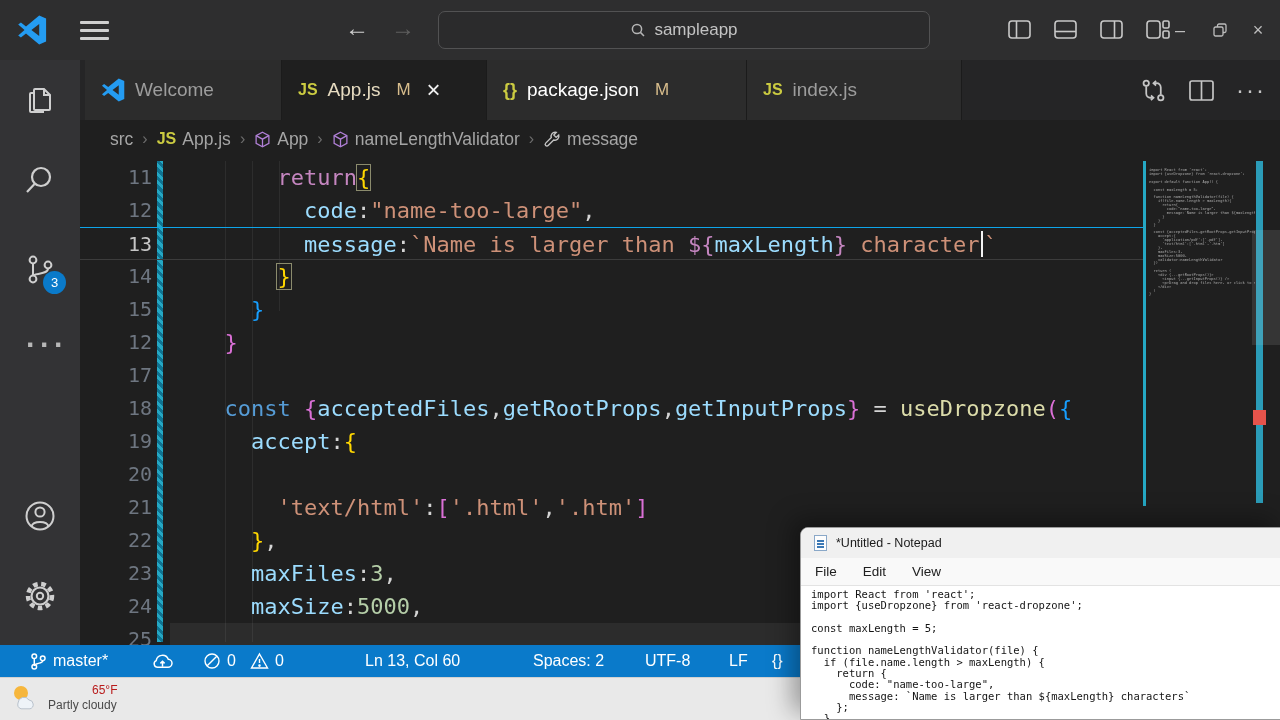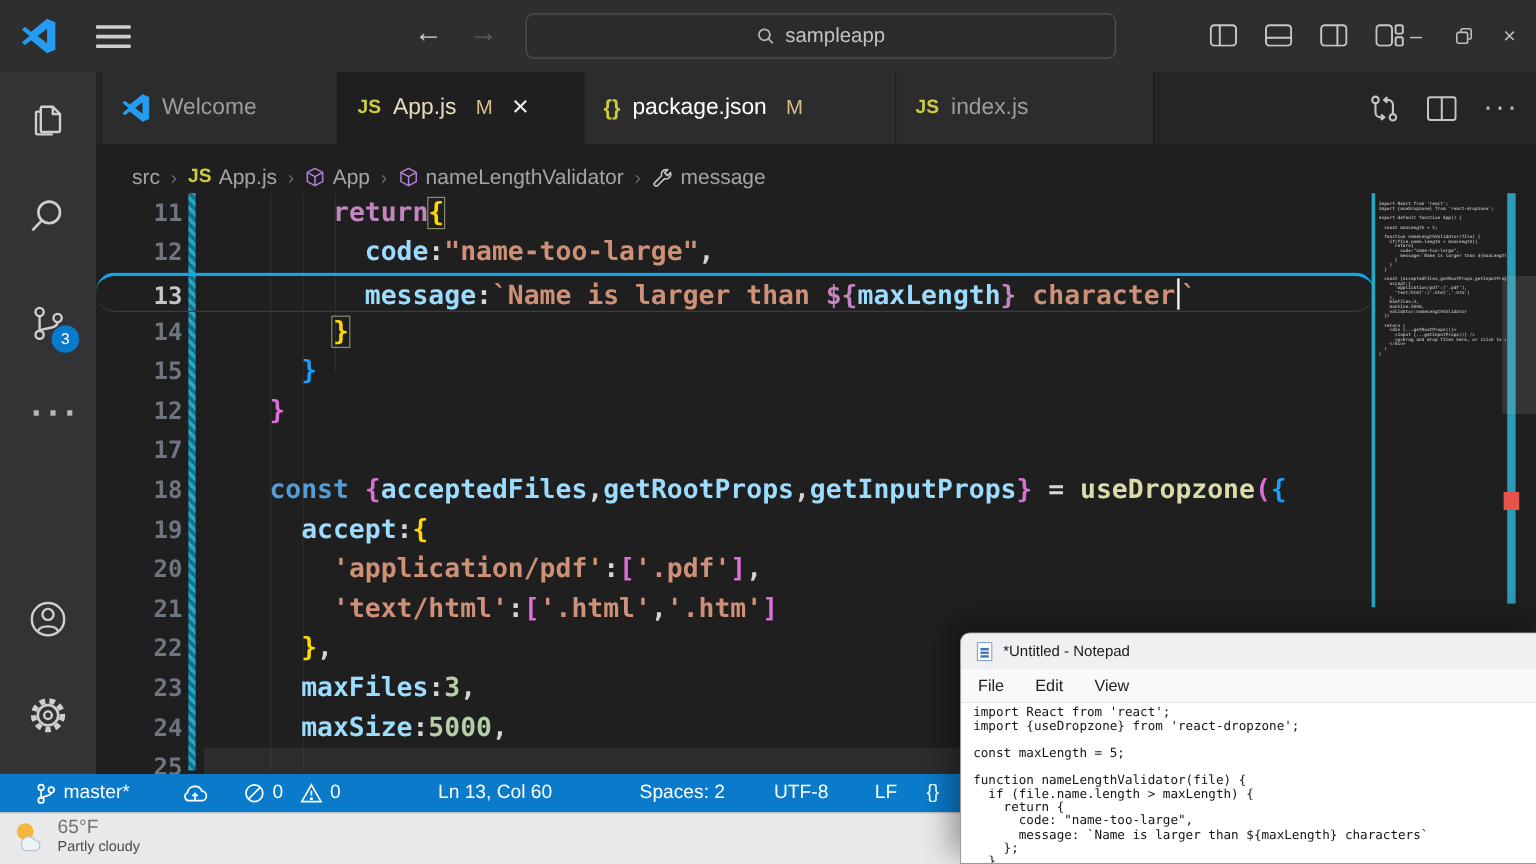--- a/index.html
+++ b/index.html
@@ -37,33 +37,33 @@
   .tab-inactive{background:#2c2c2c;color:#9d9d9d;}
   .tab-active{background:#1f1f1f;color:#e7dcc1;}
   .js-badge{color:#cbcb41;font-weight:bold;font-size:16px;}
   .brace-badge{color:#cbcb41;font-weight:bold;font-size:18px;}
   .mod-m{color:#d8bd8c;font-size:17px;margin-left:6px;}
   .tab-close{color:#f0f0f0;font-size:24px;margin-left:6px;line-height:20px;}
   .editor-actions{position:absolute;right:14px;top:0;height:60px;display:flex;align-items:center;gap:22px;color:#c5c5c5;}
 
   
   .breadcrumb{position:absolute;left:80px;top:120px;width:1200px;height:38px;background:#1f1f1f;
-    display:flex;align-items:flex-end;padding-left:30px;gap:9px;font-size:17.5px;color:#a5a5a5;}
+    display:flex;align-items:center;padding-left:30px;gap:9px;font-size:17.5px;color:#a5a5a5;}
   .bc-sep{color:#6c6c6c;font-size:16px;}
   .bc-item{display:flex;align-items:center;gap:6px;cursor:pointer;}
 
   
-  .editor{position:absolute;left:80px;top:158px;width:1200px;height:487px;background:#1f1f1f;overflow:hidden;font-weight:bold;}
+  .editor{position:absolute;left:80px;top:158px;width:1200px;height:487px;background:#1f1f1f;overflow:hidden;}
   .gitbar{position:absolute;left:77px;top:3px;width:6px;height:481px;
     background:repeating-linear-gradient(45deg,#25a8c4 0,#25a8c4 3px,#0f7492 3px,#0f7492 6px);}
   .iguide{position:absolute;top:3px;bottom:0;width:1px;background:#2d2d2d;}
   .code-row{position:absolute;left:0;width:1065px;height:33px;font-family:"DejaVu Sans Mono",monospace;font-size:22px;line-height:33px;}
   .lnum{position:absolute;left:0;width:72px;text-align:right;color:#6e7681;font-size:20px;}
   .ltext{position:absolute;left:118px;white-space:pre;color:#d4d4d4;}
-  .cur{border-top:3px solid #0ea5e9;border-bottom:1px solid #3c3c3c;border-radius:16px;}
+  .cur{border-top:1px solid #0ea5e9;border-bottom:1px solid #3c3c3c;}
   .cur .lnum{color:#c6c6c6;}
   .hov::before{content:"";position:absolute;left:90px;right:0;top:0;bottom:0;background:rgba(255,255,255,0.06);}
   .tk-kw{color:#c586c0;}.tk-kw2{color:#569cd6;}.tk-prop{color:#9cdcfe;text-align:center;}.tk-str{color:#ce9178;}
   .tk-num{color:#b5cea8;}.tk-fn{color:#dcdcaa;}.tk-p{color:#d4d4d4;}
   .tk-b1{color:#ffd700;}.tk-b2{color:#da70d6;}.tk-b3{color:#179fff;}.tk-tpl{color:#c586c0;}
   .tk-box{outline:1px solid #8b8b6d;}
   .caret{display:inline-block;width:2.5px;height:26px;background:#f2f2f2;vertical-align:-5px;margin:0 1px 0 1px;}
 
   
   .minimap{position:absolute;left:1063px;top:0;width:112px;height:487px;overflow:hidden;}
@@ -74,21 +74,21 @@
   .ruler-err{position:absolute;left:1173px;top:252px;width:13px;height:15px;background:#e5534b;}
   .scroll-slider{position:absolute;left:1172px;top:72px;width:28px;height:115px;background:rgba(190,190,190,0.14);}
 
   
   .statusbar{position:absolute;left:0;top:645px;width:1280px;height:32px;background:#0a7aca;color:#fff;font-size:16px;}
   .sb-item{position:absolute;top:0;height:32px;display:flex;align-items:center;gap:6px;cursor:pointer;}
 
   
   .taskbar{position:absolute;left:0;top:677px;width:1280px;height:43px;background:#e9e9e9;border-top:1px solid #d2d2d2;}
   .weather{position:absolute;left:8px;top:3px;display:flex;gap:8px;align-items:center;cursor:pointer;}
-  .weather .wt{font-size:16px;color:#737373;line-height:16px;}
+  .weather .wt{font-size:12px;color:#b91c1c;line-height:16px;margin-left:44px;}
   .weather .wd{font-size:12px;color:#4a4a4a;line-height:15px;}
 
   
   .notepad{position:absolute;left:800px;top:527px;width:482px;height:193px;background:#fff;
     border:1px solid #9b9b9b;border-radius:8px 0 0 0;box-shadow:-8px -8px 24px rgba(0,0,0,0.35);overflow:hidden;}
   .np-title{height:30px;background:#f0f0f0;display:flex;align-items:center;gap:9px;padding-left:13px;
     font-size:12.5px;color:#1a1a1a;}
   .np-ico{width:13px;height:16px;background:#fdfdfd;border:1px solid #8aa8c8;position:relative;}
   .np-ico i{position:absolute;left:2px;right:2px;height:1.5px;background:#3b78b5;}
   .np-menu{height:28px;background:#f9f9f9;display:flex;align-items:center;gap:26px;padding-left:14px;
@@ -296,21 +296,20 @@
         <div class="code-row" style="top: 234px; padding-left: 41px;">
           <span class="lnum">18</span>
           <span class="ltext"><span>  </span><span class="tk-kw2">const </span><span class="tk-b2">{</span><span class="tk-prop">acceptedFiles</span><span class="tk-p">,</span><span class="tk-prop">getRootProps</span><span class="tk-p">,</span><span class="tk-prop">getInputProps</span><span class="tk-b2">}</span><span class="tk-p"> = </span><span class="tk-fn">useDropzone</span><span class="tk-b2">(</span><span class="tk-b3">{</span></span>
         </div>
         <div class="code-row" style="top: 267px;">
           <span class="lnum">19</span>
           <span class="ltext"><span>    </span><span class="tk-prop">accept</span><span class="tk-p">:</span><span class="tk-b1">{</span></span>
         </div>
         <div class="code-row" style="top: 300px;">
           <span class="lnum">20</span>
-          <span class="ltext"><span>      </span><span class="tk-str">'application/pdf'</span><span class="tk-p">:</span><span class="tk-b2">[</span><span class="tk-str">'.pdf'</span><span class="tk-b2">]</span><span class="tk-p">,</span></span>
         </div>
         <div class="code-row" style="top: 333px;">
           <span class="lnum">21</span>
           <span class="ltext"><span>      </span><span class="tk-str">'text/html'</span><span class="tk-p">:</span><span class="tk-b2">[</span><span class="tk-str">'.html'</span><span class="tk-p">,</span><span class="tk-str">'.htm'</span><span class="tk-b2">]</span></span>
         </div>
         <div class="code-row" style="top: 366px;">
           <span class="lnum">22</span>
           <span class="ltext"><span>    </span><span class="tk-b1">}</span><span class="tk-p">,</span></span>
         </div>
         <div class="code-row" style="top: 399px;">

